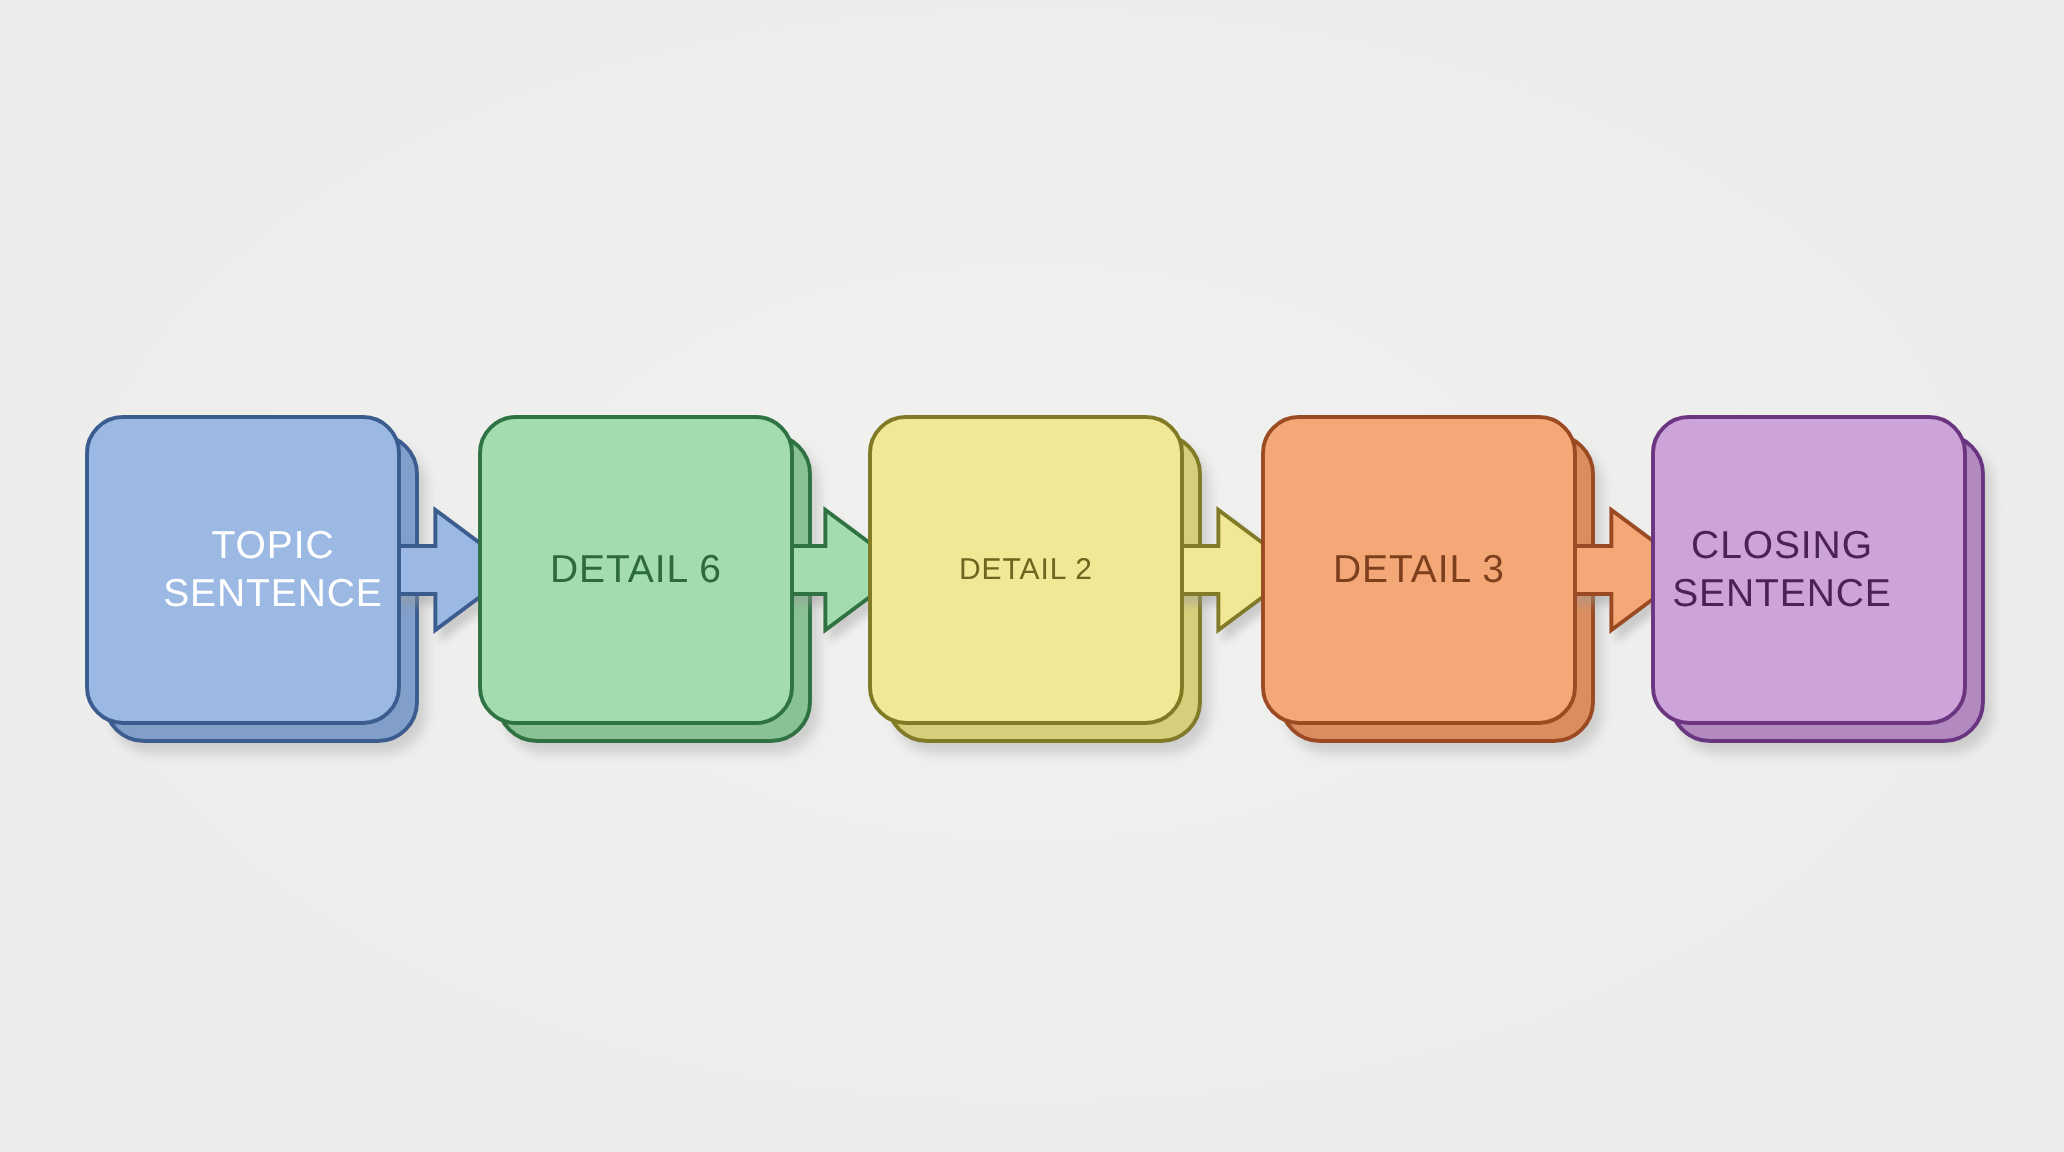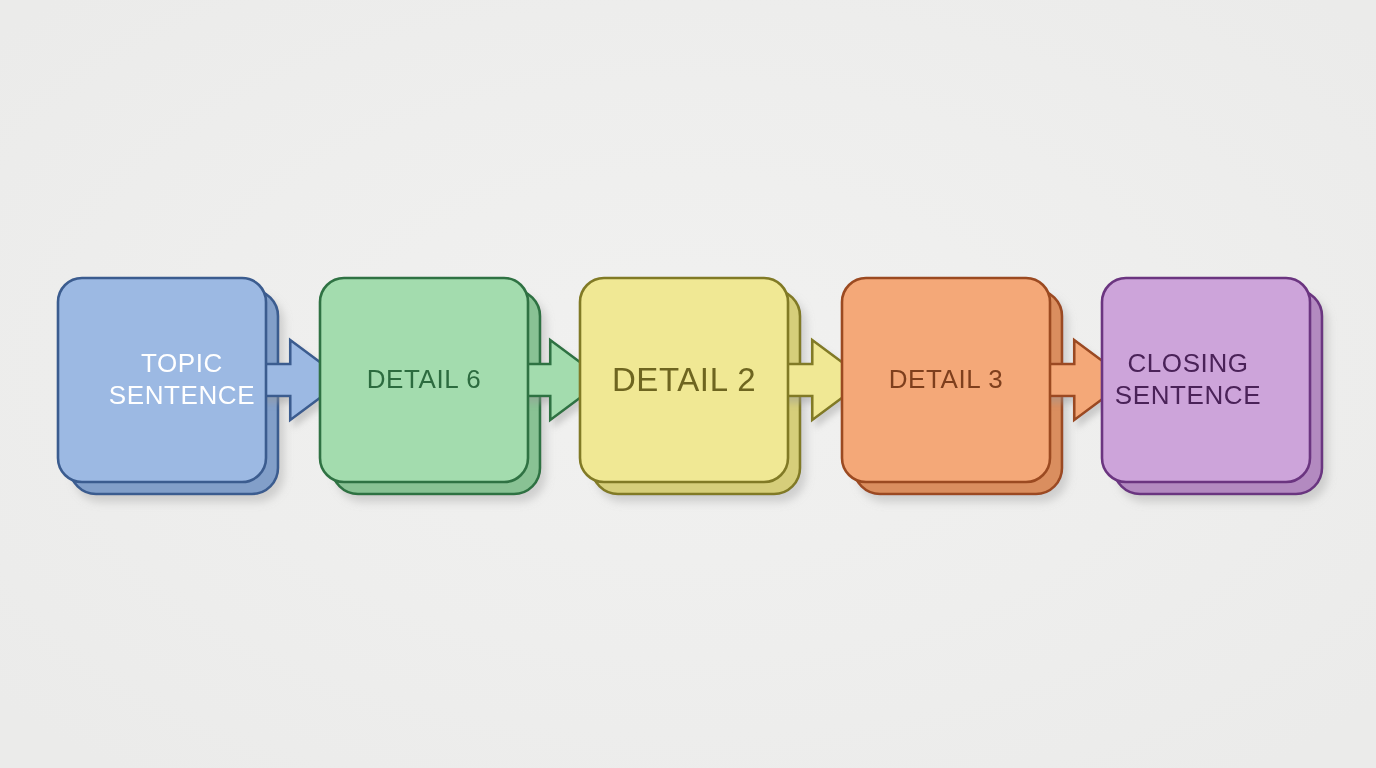--- a/index.html
+++ b/index.html
@@ -85,21 +85,21 @@
     </g>
   </svg>
 
   <div class="node-label" id="lb0" style="left: 58px; top: 278px; width: 208px; height: 204px; color: rgb(255, 255, 255); font-size: 26px; padding-left: 20px;">
     <span>TOPIC</span>
     <span>SENTENCE</span>
   </div>
   <div class="node-label" id="lb1" style="left: 320px; top: 278px; width: 208px; height: 204px; color: rgb(44, 107, 63); font-size: 26px;">
     <span>DETAIL 6</span>
   </div>
-  <div class="node-label" id="lb2" style="left: 580px; top: 278px; width: 208px; height: 204px; color: rgb(110, 101, 32); font-size: 33px;">
+  <div class="node-label" id="lb2" style="left: 580px; top: 278px; width: 208px; height: 204px; color: rgb(110, 101, 32); font-size: 20px;">
     <span>DETAIL 2</span>
   </div>
   <div class="node-label" id="lb3" style="left: 842px; top: 278px; width: 208px; height: 204px; color: rgb(126, 63, 29); font-size: 26px; border-radius: 12px;">
     <span>DETAIL 3</span>
   </div>
   <div class="node-label" id="lb4" style="left: 1102px; top: 278px; width: 172px; height: 204px; color: rgb(74, 34, 88); font-size: 26px;">
     <span>CLOSING</span>
     <span>SENTENCE</span>
   </div>
 

